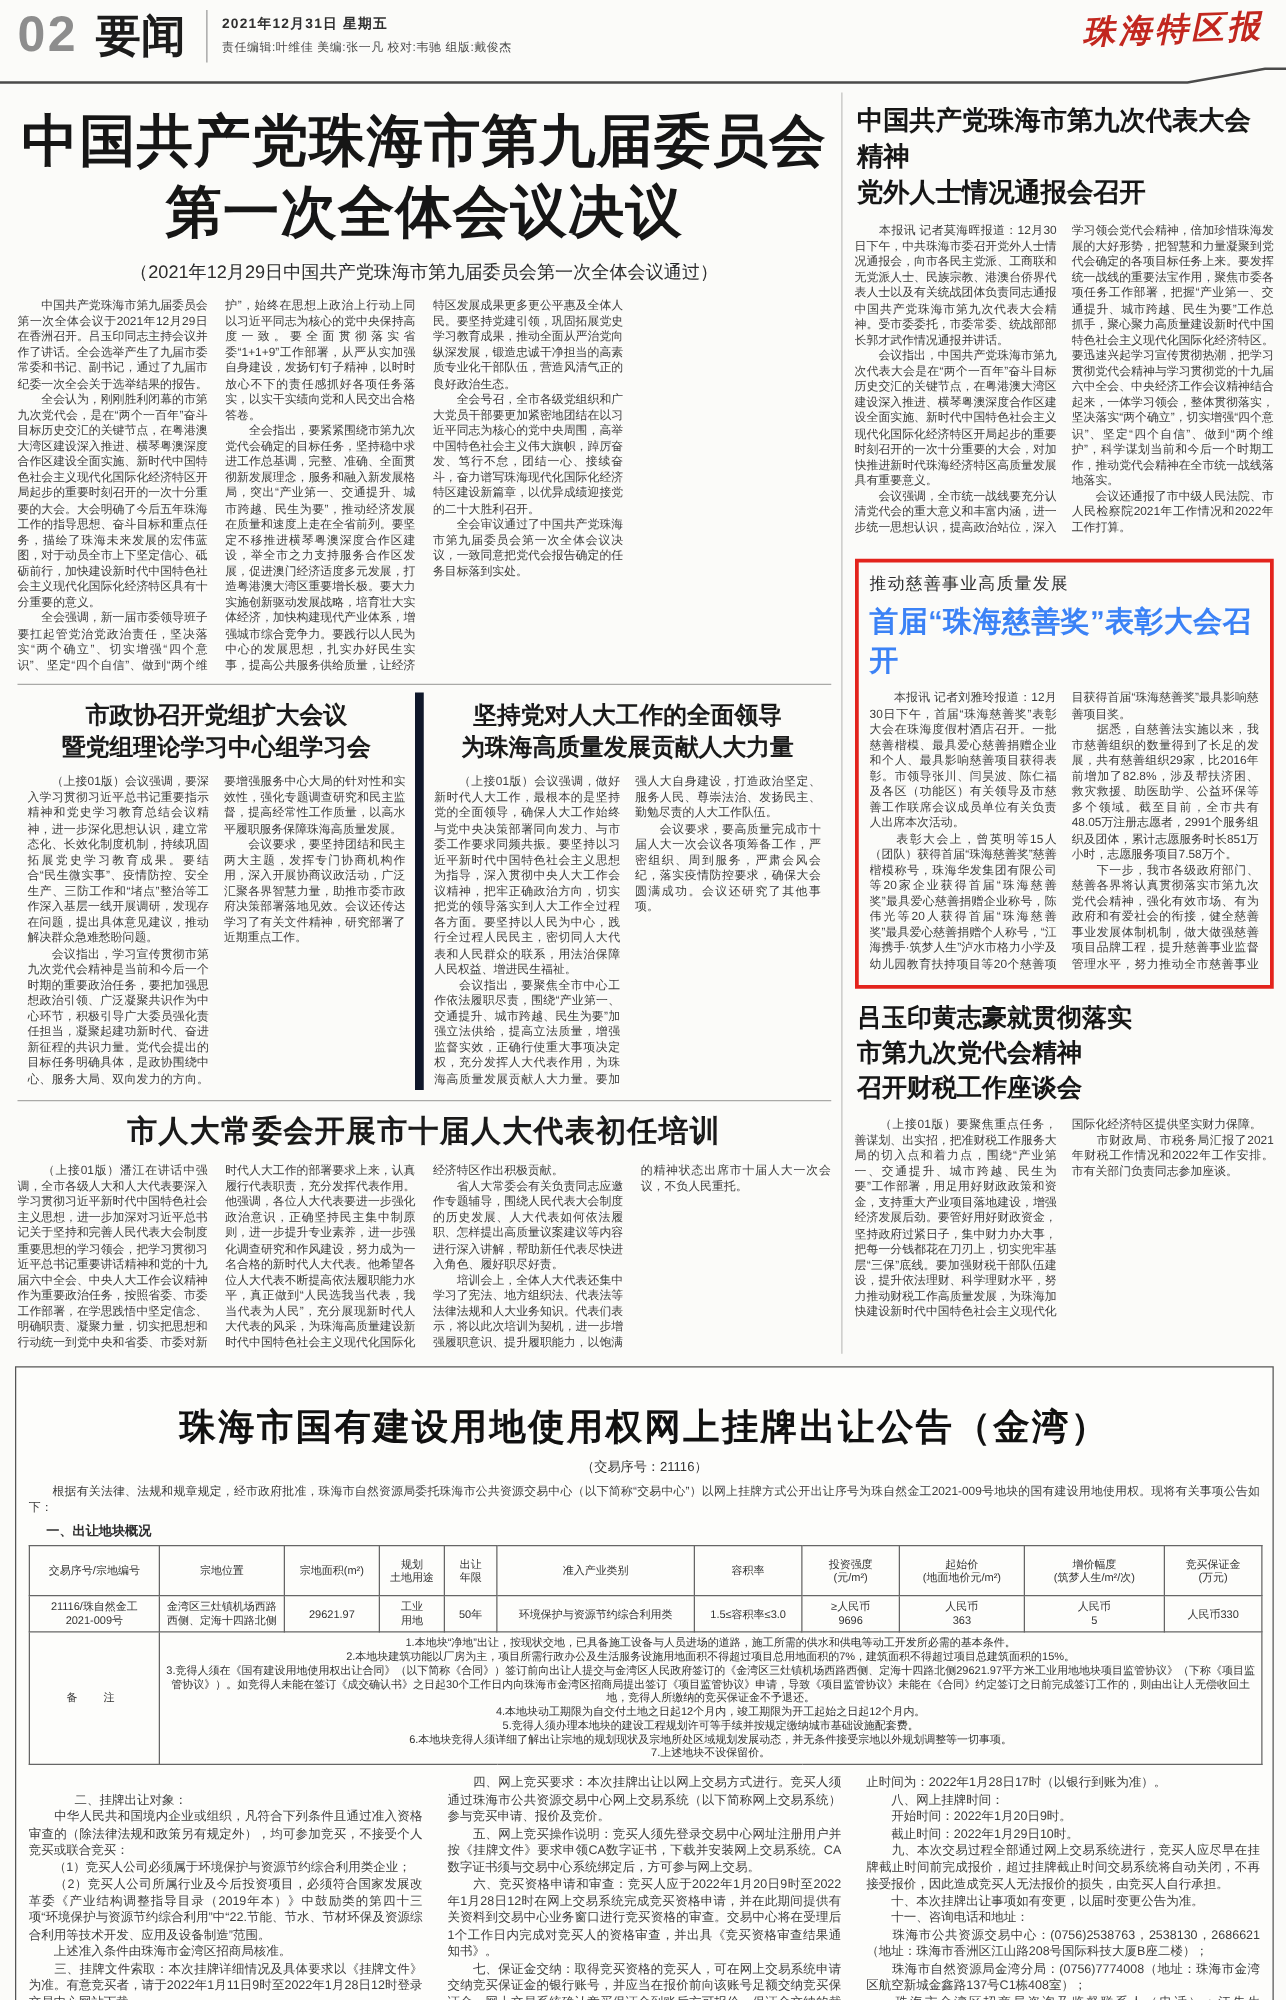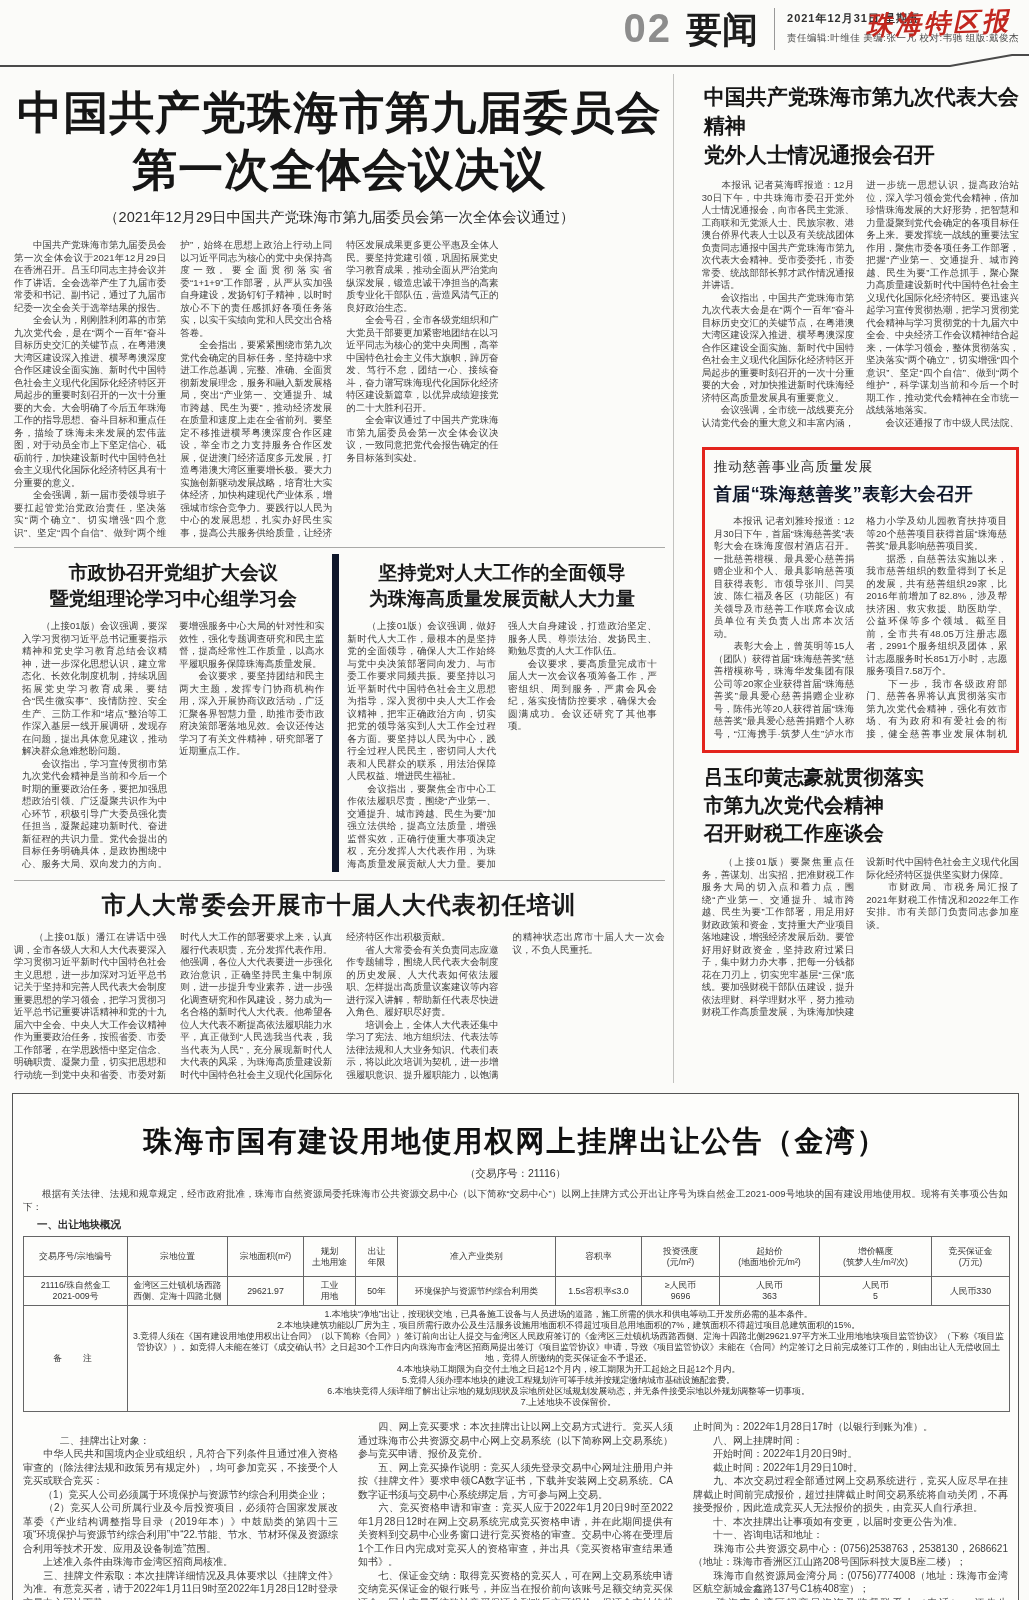--- a/index.html
+++ b/index.html
@@ -3,34 +3,34 @@
 <meta charset="utf-8">
 <style>
   * { margin:0; padding:0; box-sizing:border-box; }
   html,body { background:#e9e9e7; }
   body { font-family:"Liberation Sans", sans-serif; }
   .page {
     position:relative; width:1029px; height:1600px; margin:0 auto;
     background:#fbfbf9; color:#3a3a3a; overflow:hidden;
   }
   
-  .masthead { display:flex; align-items:flex-start; padding:6px 10px 0 0; height:52px; position:relative;justify-content:flex-end; }
+  .masthead { display:flex; align-items:flex-start; padding:6px 10px 0 14px; height:52px; position:relative; }
   .page-num { font-size:40px; font-weight:bold; color:#8d8d8d; letter-spacing:2px; line-height:44px; }
   .section-name { font-family:"DejaVu Serif", serif; font-size:36px; font-weight:bold; color:#1c1c1c; margin-left:14px; line-height:46px; }
   .mast-divider { width:1px; background:#999; height:42px; margin:2px 12px 0 16px; }
   .mast-meta { padding-top:5px; }
   .mast-date { font-size:11px; color:#2f2f2f; font-weight:bold; letter-spacing:1px; }
   .mast-staff { font-size:9.5px; color:#4a4a4a; margin-top:6px; letter-spacing:0.5px; }
   .paper-logo { position:absolute; right:18px; top:6px; font-family:"DejaVu Serif", serif;
     font-size:26px; font-weight:bold; color:#c2271f; font-style:italic; letter-spacing:3px; transform:rotate(-2deg); }
   .mast-rule { display:block; }
   
   .content { display:flex; padding:4px 10px 0 14px; }
   .left-zone { width:660px; padding-right:8px; }
-  .right-zone { width:347px; border-left:1px solid #c2c2c0; padding-left:28px; }
+  .right-zone { width:347px; border-left:1px solid #c2c2c0; padding-left:10px; }
   .body-cols { text-align:justify; white-space:pre-wrap; overflow:hidden;
     font-size:9.5px; line-height:12.5px; color:#3d3d3d; column-fill:auto; }
   hr.zone-rule { border:none; border-top:1px solid #a9a9a7; margin:8px 0 6px 0; }
   
   .lead-headline { text-align:center; font-family:"DejaVu Serif", serif; font-weight:bold;
     color:#161616; font-size:45px; line-height:57px; letter-spacing:1px; margin-top:10px; }
   .lead-subtitle { text-align:center; font-size:14.5px; color:#2c2c2c; margin:10px 0 12px 0; }
   .lead-body { height:300px; column-count:4; column-gap:14px; }
   
   .mid-pair { display:flex; }
@@ -39,21 +39,21 @@
   .mid-headline { text-align:center; font-weight:bold; color:#1a1a1a; font-size:19px; line-height:26px; margin:6px 0 8px 0; }
   .mid-body { height:252px; column-count:2; column-gap:12px; }
   
   .training-headline { text-align:center; font-weight:bold; color:#1a1a1a; font-size:24px; margin:8px 0 10px 0; letter-spacing:1px; }
   .training-body { height:152px; column-count:4; column-gap:14px; }
   
   .rz-headline { font-weight:bold; color:#161616; font-size:21px; line-height:29px; margin:8px 0 10px 2px; }
   .briefing-body { height:258px; column-count:2; column-gap:12px; }
   .red-box { border:3px solid #e3241d; margin:10px 0 10px 0; padding:8px 9px 9px 9px; }
   .kicker { font-size:13.5px; color:#2b2b2b; margin-bottom:6px; letter-spacing:1px; }
-  .charity-headline { font-weight:bold; color:#0f172a; font-size:18px; letter-spacing:0.5px; margin-bottom:9px; }
+  .charity-headline { font-weight:bold; color:#3b82f6; font-size:23px; letter-spacing:0.5px; margin-bottom:9px; }
   .charity-body { height:226px; column-count:2; column-gap:12px; }
   .fiscal-headline { font-weight:bold; color:#161616; font-size:20px; line-height:28px; margin:4px 0 9px 2px; }
   .fiscal-body { height:168px; column-count:2; column-gap:12px; }
   
   .notice { margin:10px 10px 0 12px; border:1.5px solid #555; background:#fdfdfb; padding:8px 10px 8px 10px; }
   .notice-title { text-align:center; font-family:"DejaVu Serif", serif; font-weight:bold;
     color:#111; font-size:29px; letter-spacing:2px; margin-top:20px; }
   .tx-no { text-align:center; font-size:10.5px; color:#333; margin:5px 0 6px 0; }
   .notice-intro { font-size:9.5px; line-height:13px; text-align:justify; text-indent:2em; color:#3d3d3d; }
   .sec-label { font-size:10.5px; color:#2e2e2e; margin:5px 0 4px 14px;font-weight:bold; }

